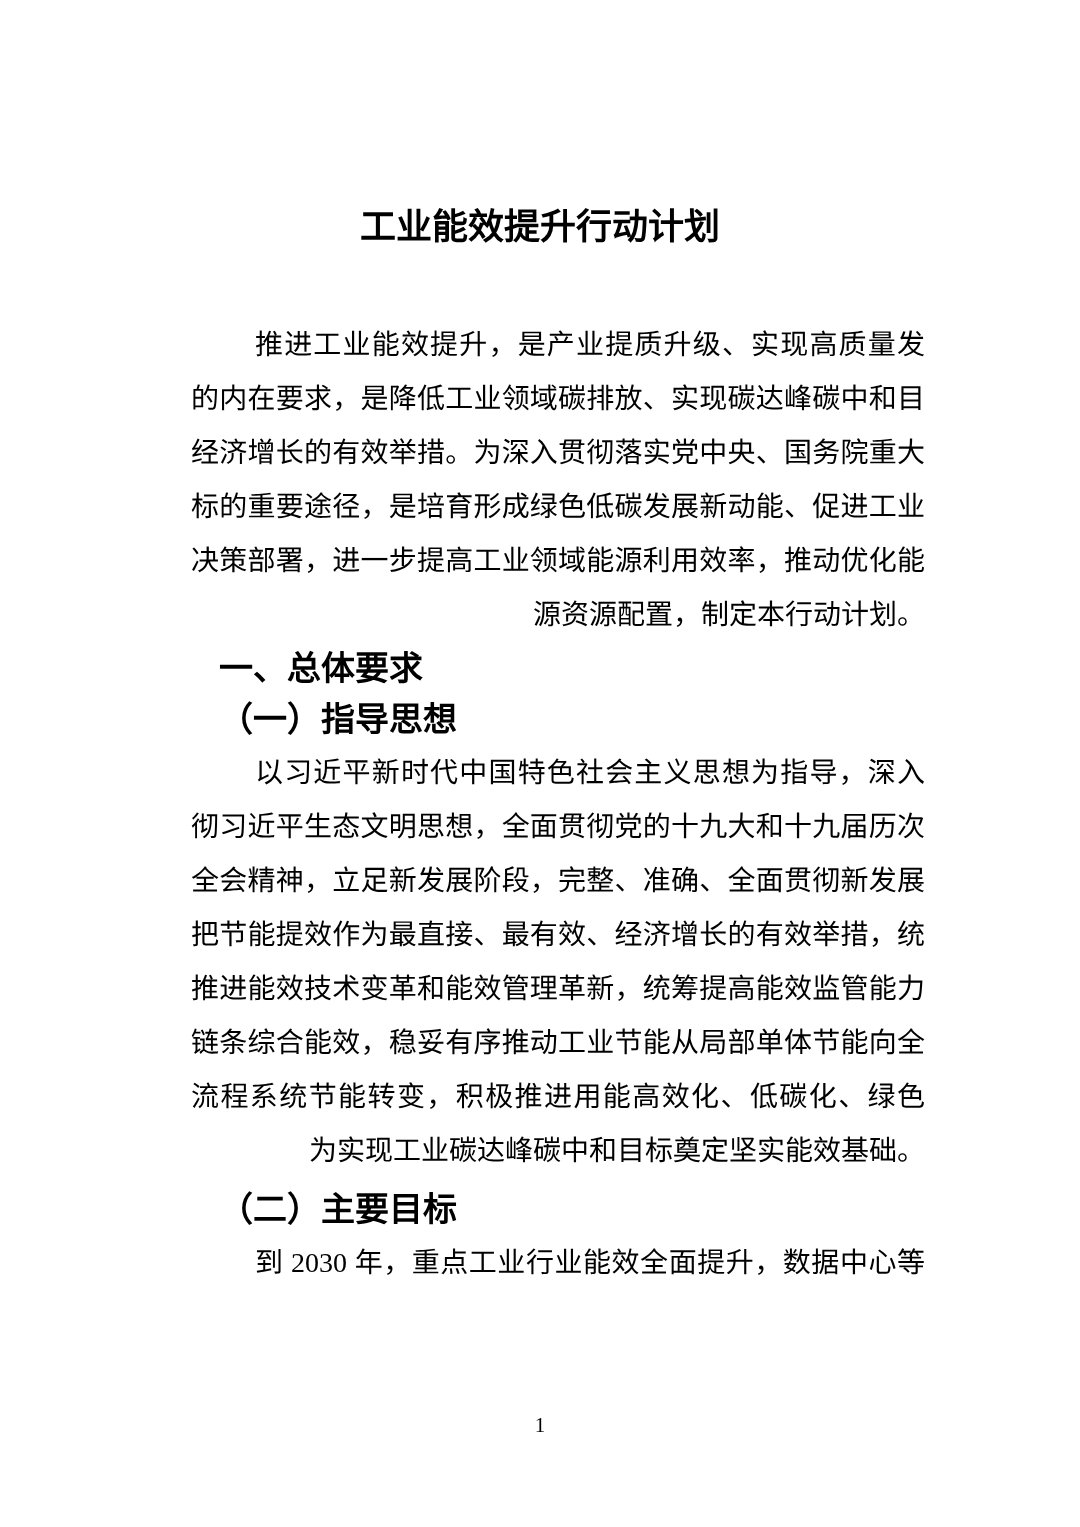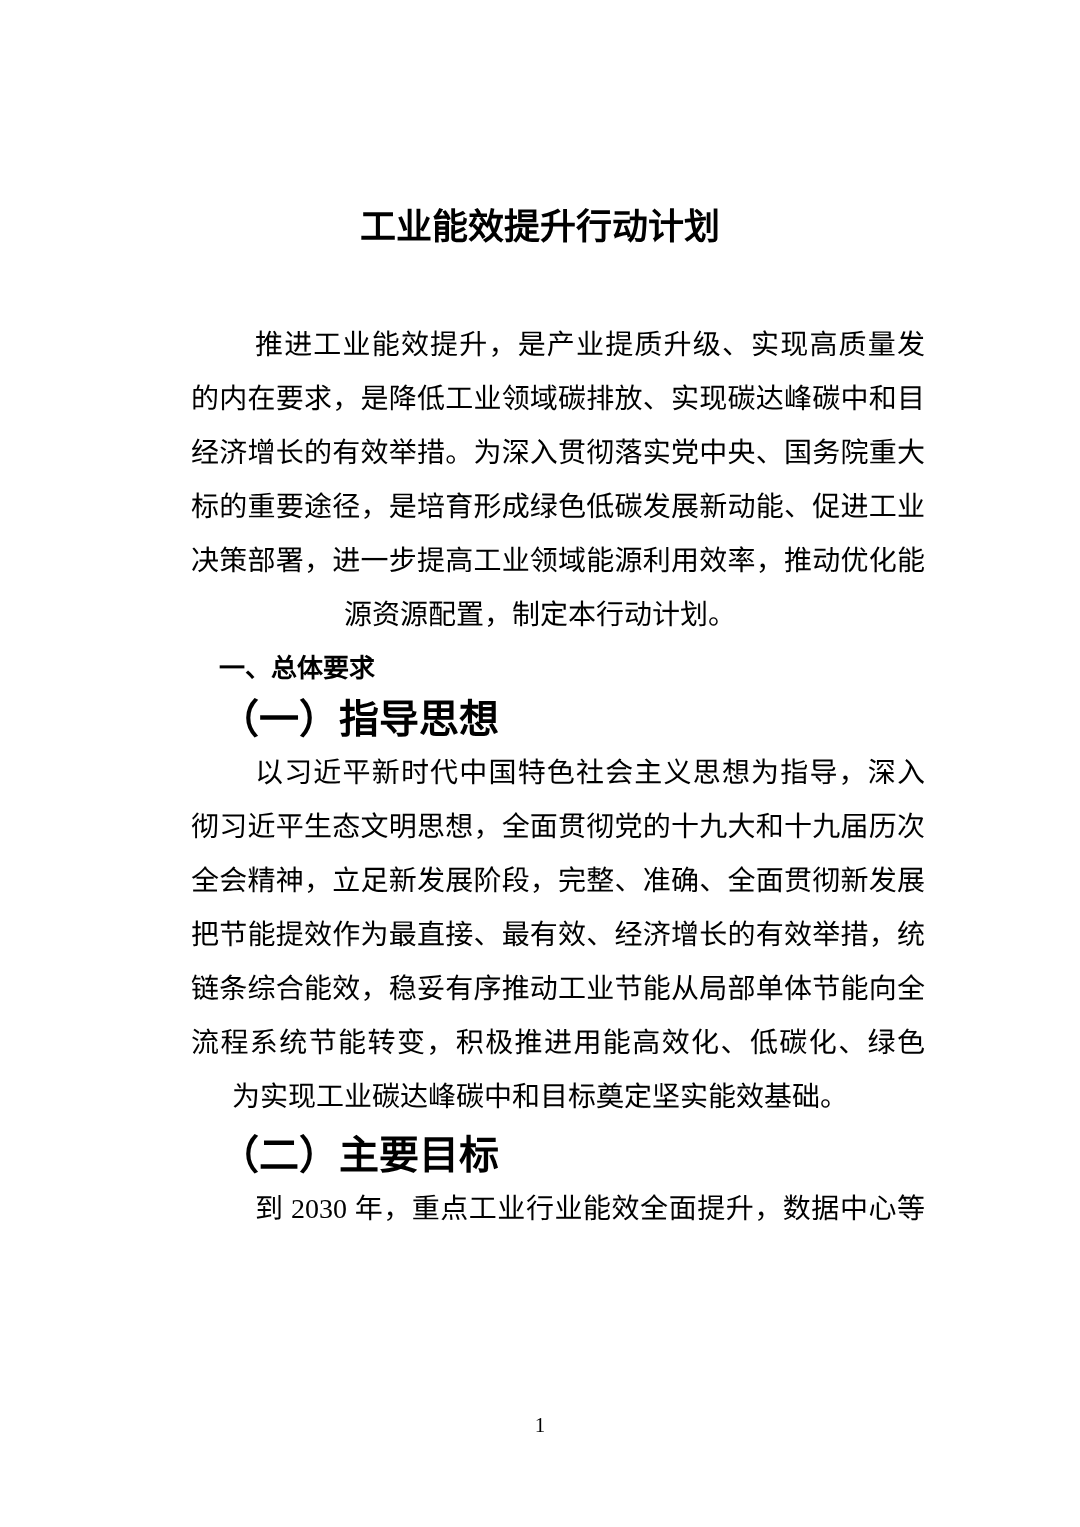--- a/index.html
+++ b/index.html
@@ -30,40 +30,40 @@
   }
   .para { }
   .p1 { margin-top: 66px; }
   .p2 { margin-top: 2px; font-family: Liberation Mono, monospace; }
   .p3 { margin-top: 0; }
   .line {
     font-size: 28px;
     line-height: 54px;
     height: 54px;
     overflow: hidden;
-    text-align: center;
+    text-align: right;
   }
   .fill {
     text-align: justify;
     text-align-last: justify;
     text-justify: inter-character;
     margin-left: 36px;
   }
   .indent { text-indent: 64px; }
   .h-section {
-    font-size: 26px;
+    font-size: 34px;
     font-weight: 700;
     line-height: 52px;
     height: 52px;
     text-indent: 64px;
     overflow: hidden;
     font-family: "Liberation Sans", "DejaVu Sans", sans-serif;
   }
   .h-sub {
-    font-size: 40px;
+    font-size: 34px;
     font-weight: 700;
     line-height: 52px;
     height: 52px;
     text-indent: 64px;
     overflow: hidden;
     font-family: "Liberation Serif", "DejaVu Serif", serif;
   }
   .h-sub2 { margin-top: 4px; }
   .page-number {
     position: absolute;
@@ -96,20 +96,21 @@
 
     <div class="h-section">一、总体要求</div>
 
     <div class="h-sub">（一）指导思想</div>
 
     <div class="para p2">
       <div class="line fill indent">以习近平新时代中国特色社会主义思想为指导，深入贯</div>
       <div class="line fill">彻习近平生态文明思想，全面贯彻党的十九大和十九届历次</div>
       <div class="line fill">全会精神，立足新发展阶段，完整、准确、全面贯彻新发展</div>
       <div class="line fill">把节能提效作为最直接、最有效、经济增长的有效举措，统筹</div>
+      <div class="line fill">推进能效技术变革和能效管理革新，统筹提高能效监管能力</div>
       <div class="line fill">链条综合能效，稳妥有序推动工业节能从局部单体节能向全</div>
       <div class="line fill">流程系统节能转变，积极推进用能高效化、低碳化、绿色化，</div>
       <div class="line">为实现工业碳达峰碳中和目标奠定坚实能效基础。</div>
     </div>
 
     <div class="h-sub h-sub2">（二）主要目标</div>
 
     <div class="para p3">
       <div class="line fill indent">到 2030 年，重点工业行业能效全面提升，数据中心等</div>
     </div>

